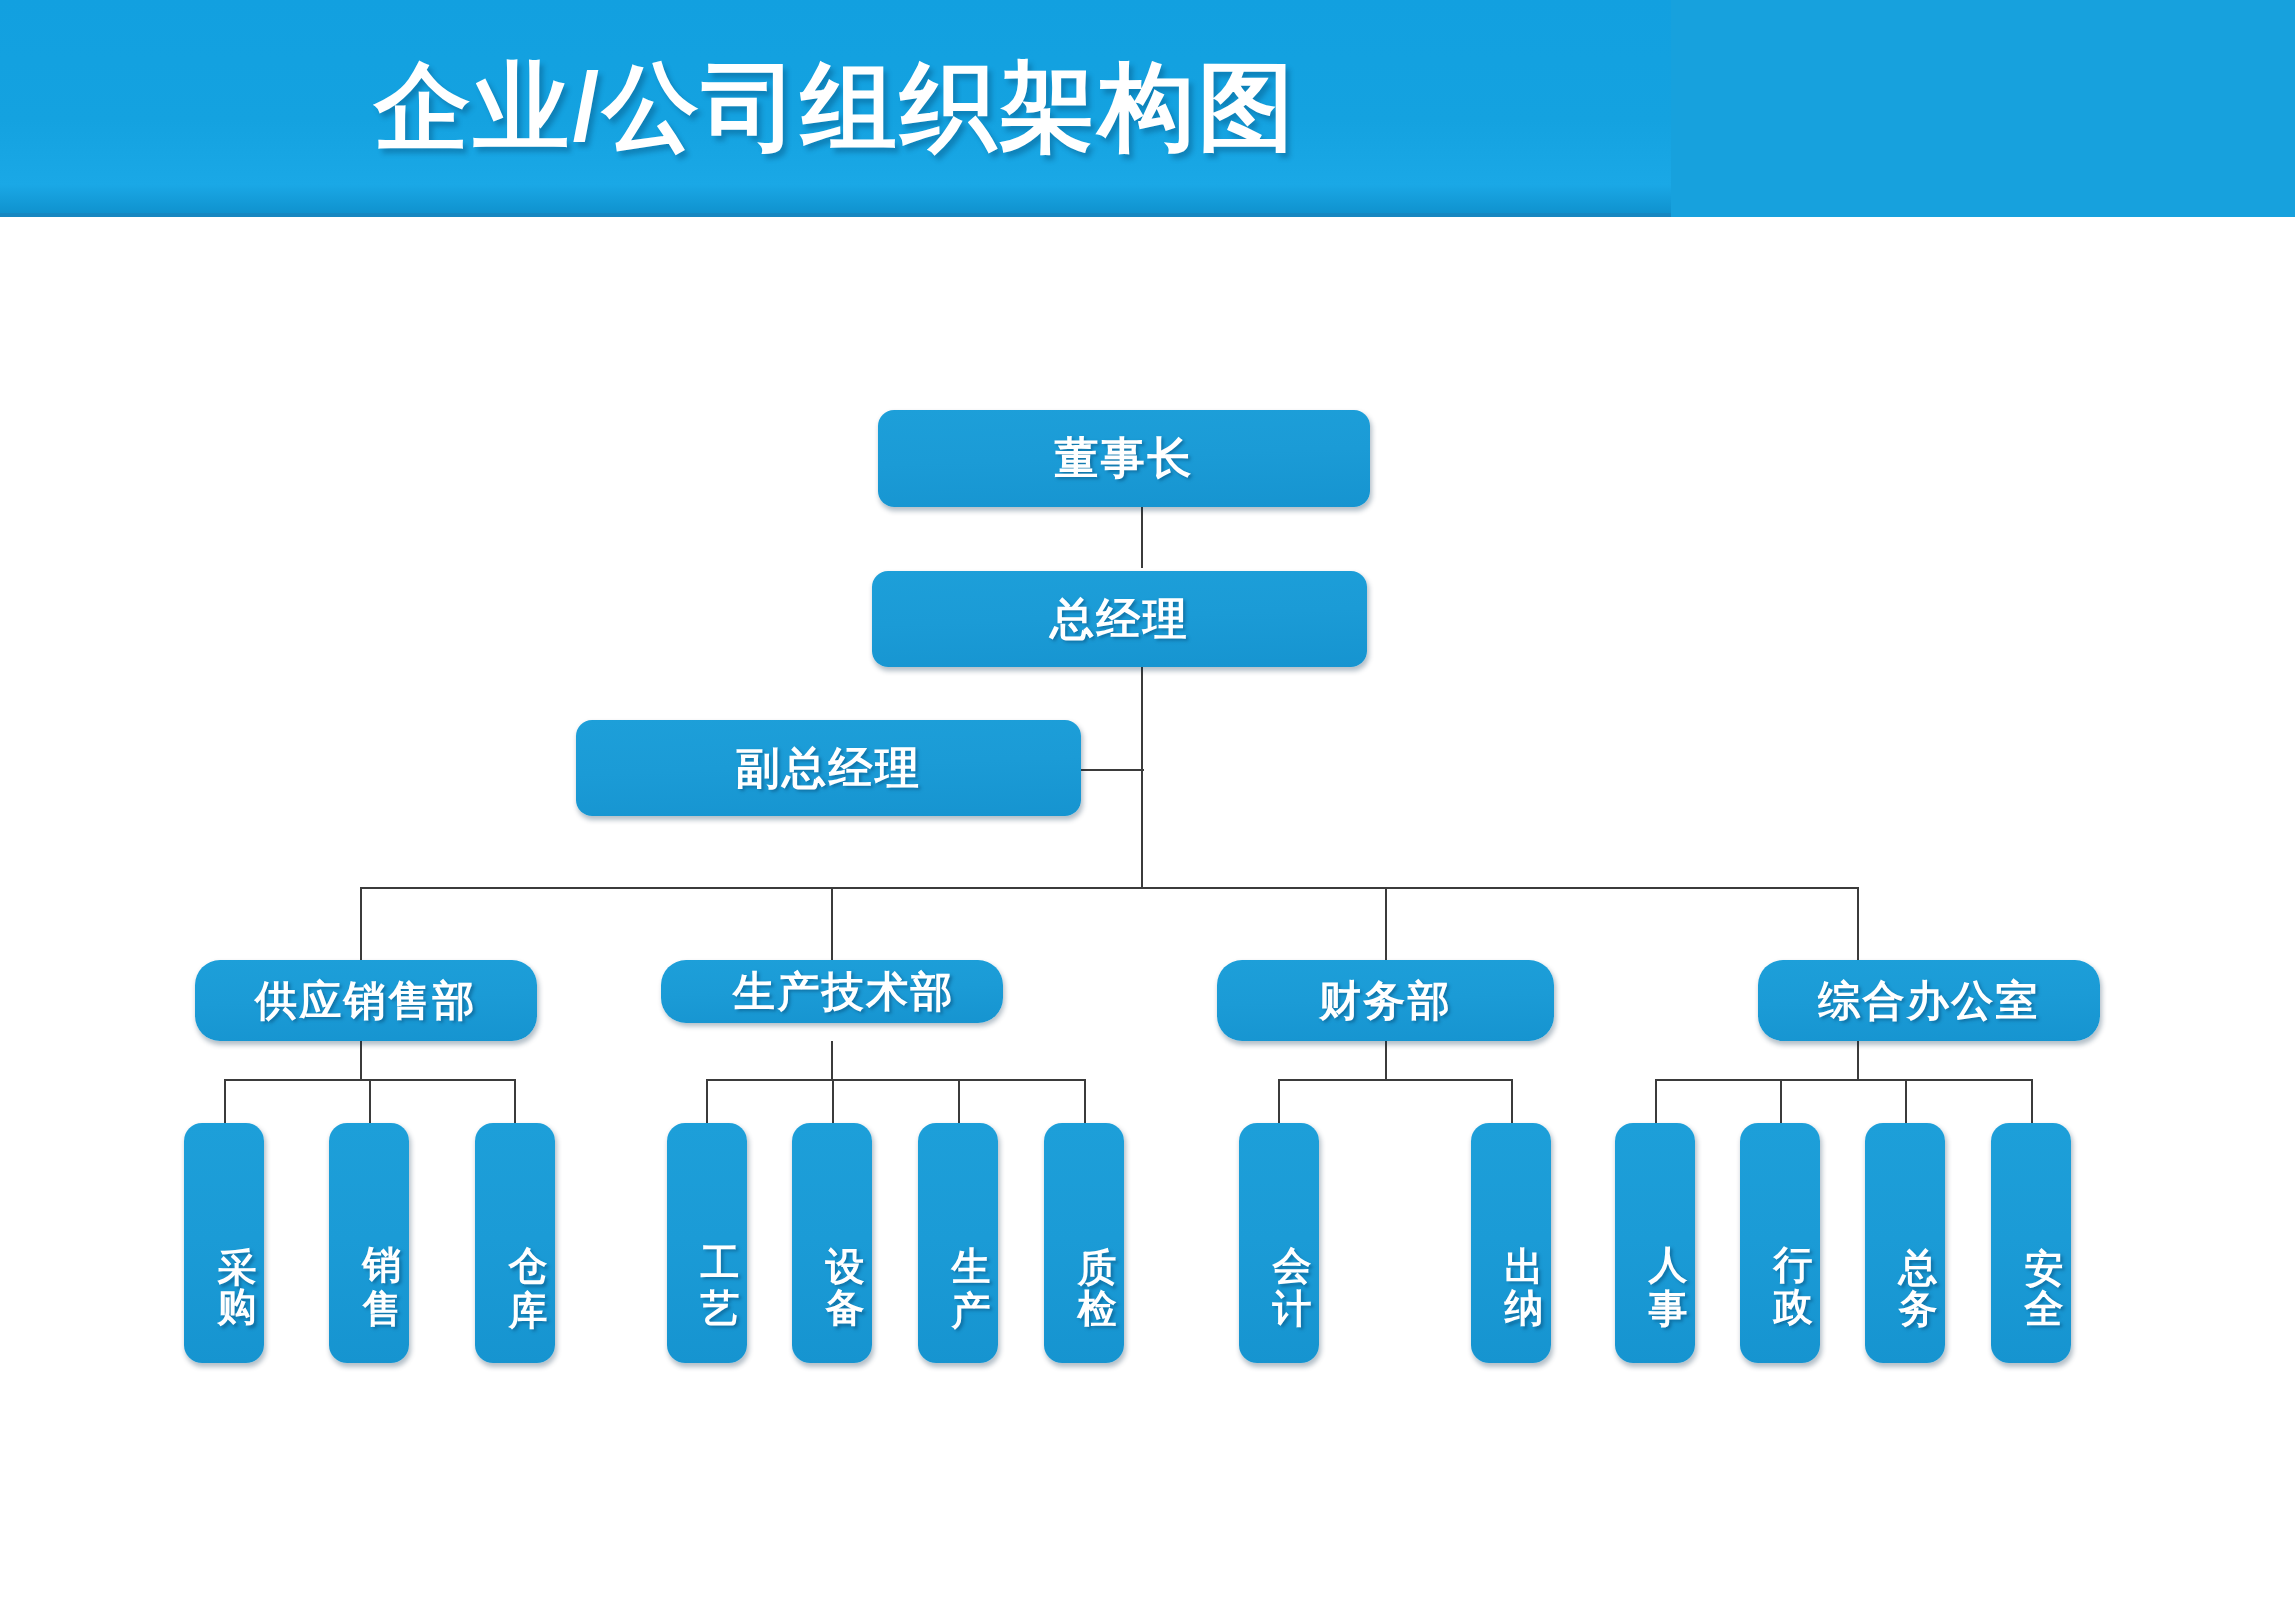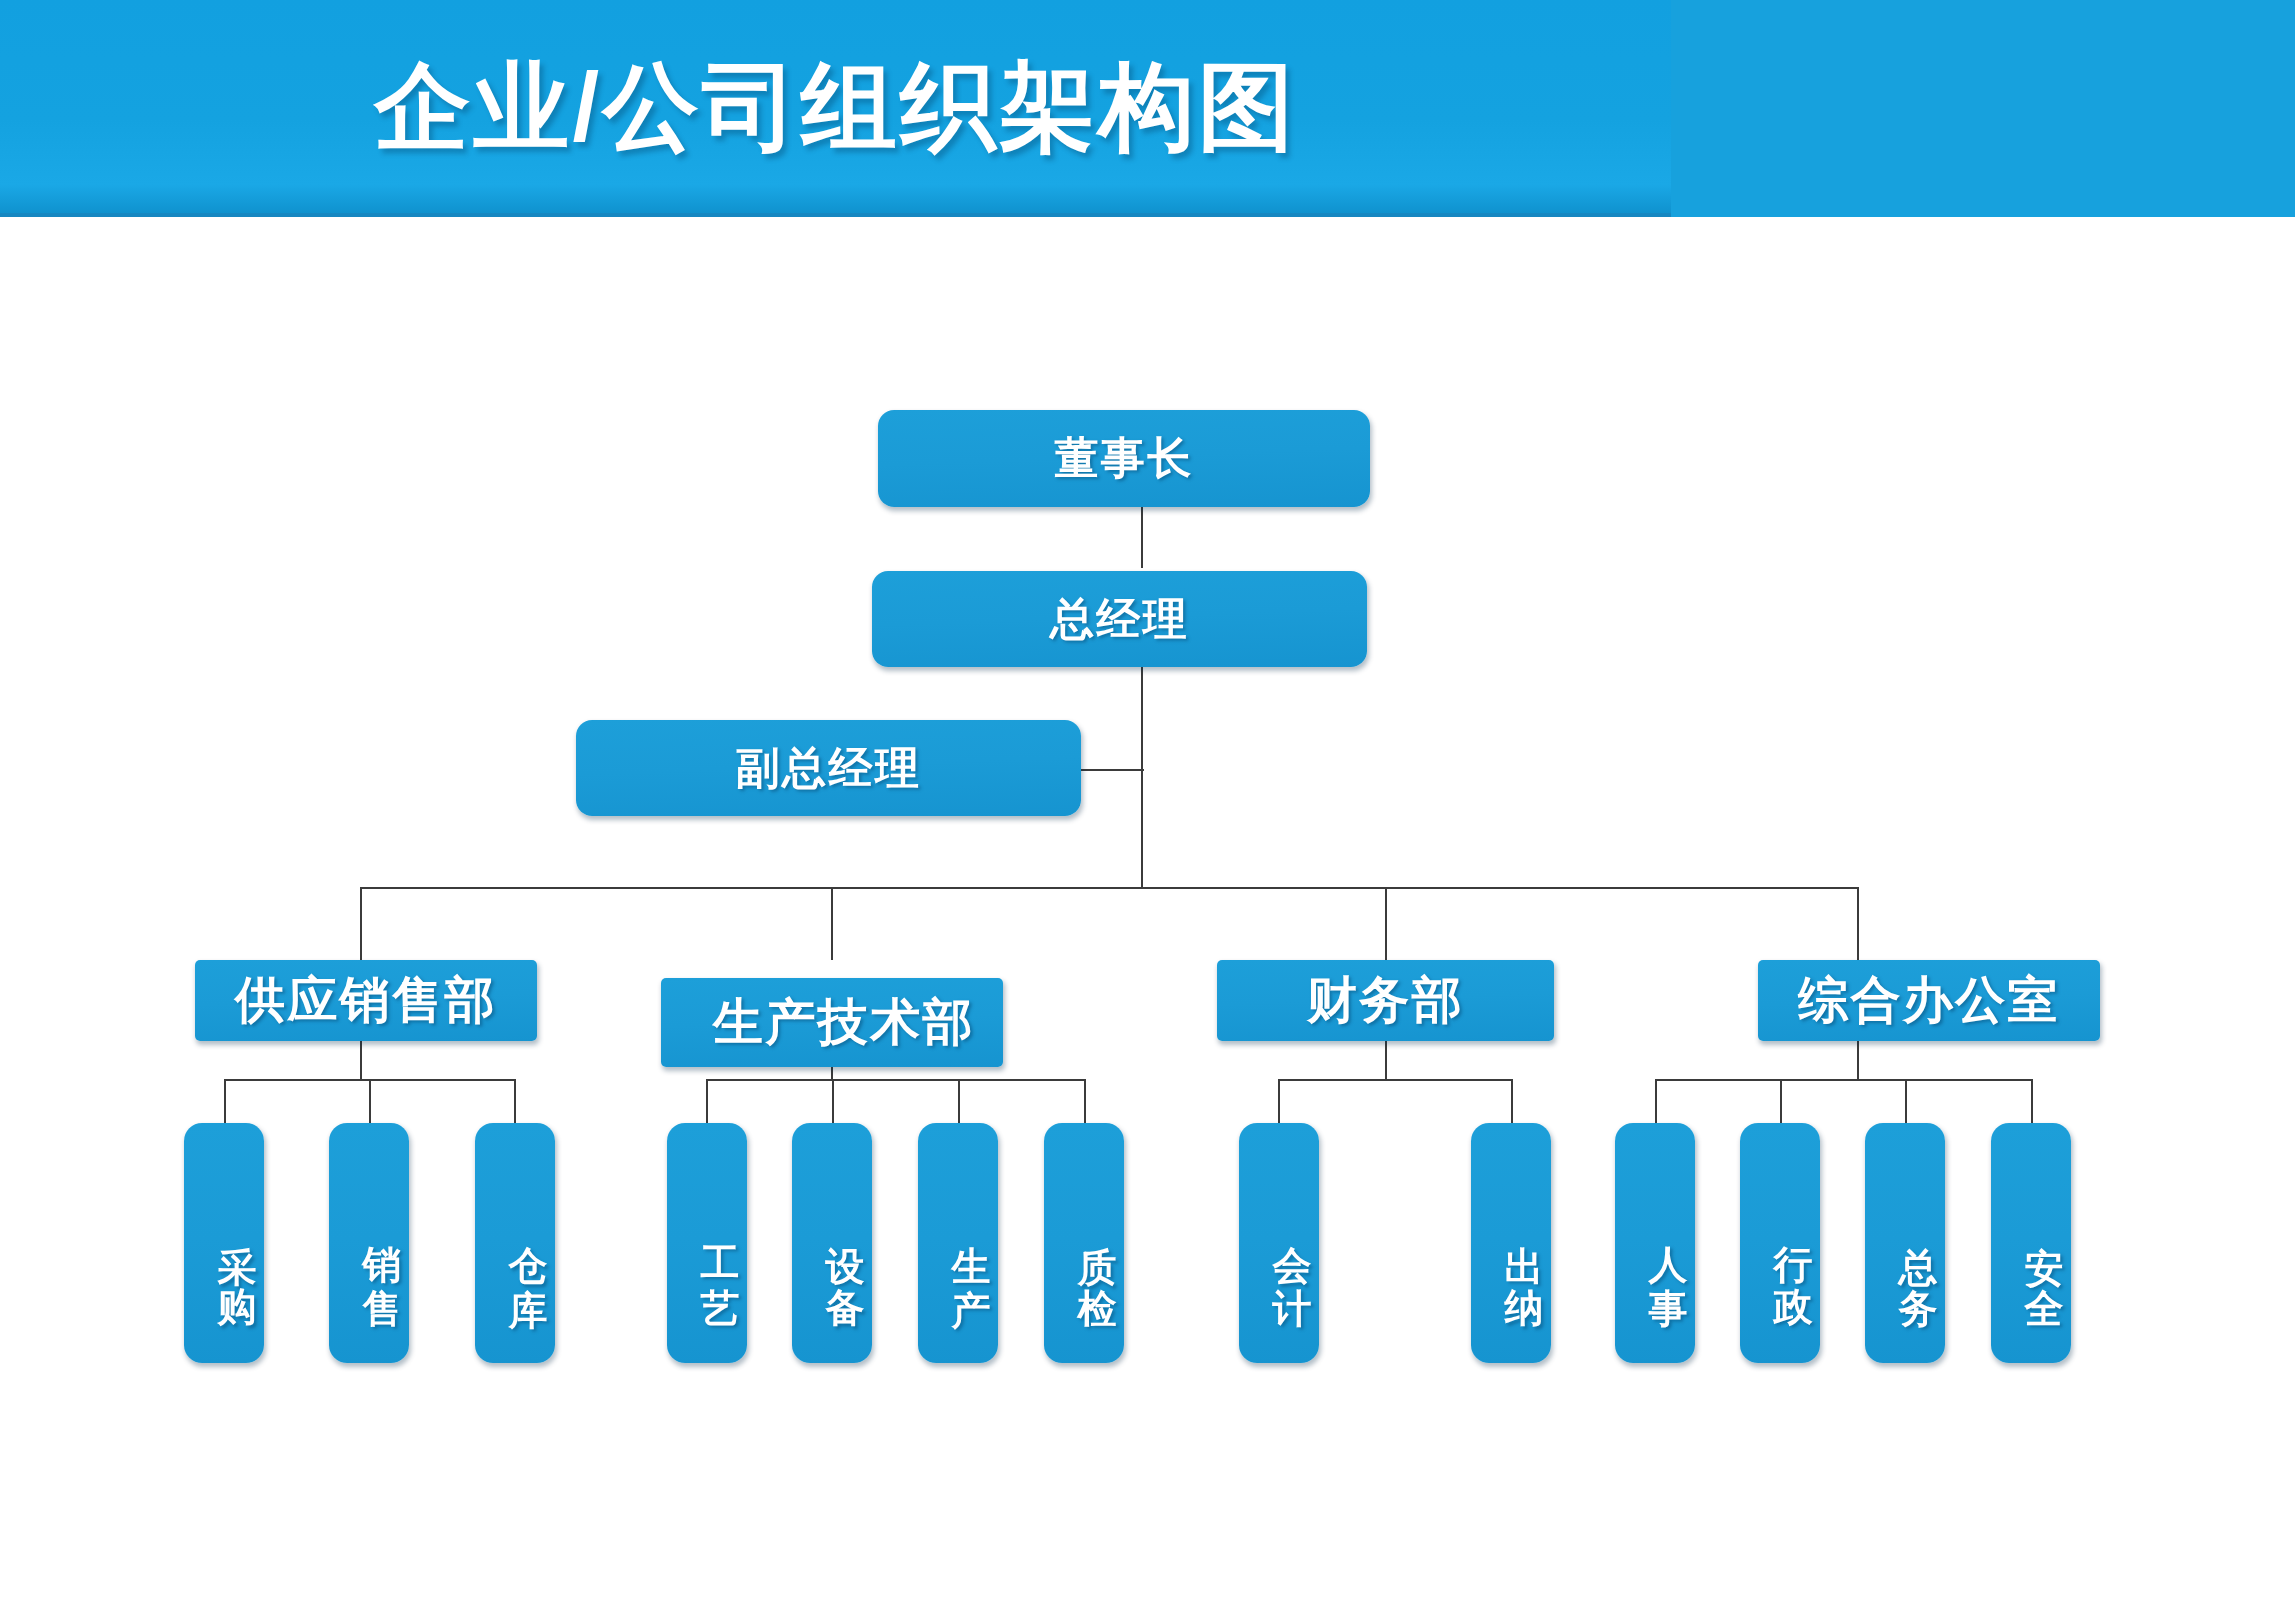--- a/index.html
+++ b/index.html
@@ -59,21 +59,21 @@
     border-radius:16px;
     box-shadow:1.6px 3.2px 5.7px rgba(0,40,70,.30);
     display:flex;align-items:center;justify-content:center;
     color:#ffffff;
     font-weight:bold;
     text-shadow:2.4px 2.4px 3.2px rgba(0,55,95,.40);
     box-sizing:border-box;
     white-space:nowrap;
   }
   .node.exec{font-size:44px;letter-spacing:2.4px;}
-  .node.dept{font-size:50px;letter-spacing:2.4px;border-radius:5px;text-align:center;}
+  .node.dept{font-size:42px;letter-spacing:2.4px;border-radius:25px;text-align:center;}
   .node.leaf{
     font-size:39px;
     border-radius:18px;
     writing-mode:vertical-rl;
     text-orientation:upright;
     letter-spacing:42px;
     padding-top:27.6px;
     align-items:flex-start;
     justify-content:center;
   }
@@ -131,21 +131,21 @@
   <div class="line v" style="left:2031px;top:862px;height:44px;"></div>
 
   <div class="node exec" style="left:878px;top:193px;width:492px;height:97px;">董事长</div>
 
   <div class="node exec" style="left:872px;top:354px;width:495px;height:96px;">总经理</div>
 
   <div class="node exec" style="left:576px;top:503px;width:505px;height:96px;text-align:center;">副总经理</div>
 
   <div class="node dept" style="left:195px;top:743px;width:342px;height:81px;">供应销售部</div>
 
-  <div class="node dept" style="left:661px;top:761px;width:342px;height:89px;padding-left:24px;">生产技术部</div>
+  <div class="node dept" style="left:661px;top:743px;width:342px;height:63px;padding-left:24px;">生产技术部</div>
 
   <div class="node dept" style="left:1217px;top:743px;width:337px;height:81px;">财务部</div>
 
   <div class="node dept" style="left:1758px;top:743px;width:342px;height:81px;">综合办公室</div>
 
   <div class="node leaf" style="left:184px;top:906px;width:80px;height:240px;">采购</div>
   <div class="node leaf" style="left:329px;top:906px;width:80px;height:240px;">销售</div>
   <div class="node leaf" style="left:475px;top:906px;width:80px;height:240px;">仓库</div>
 
   <div class="node leaf" style="left:667px;top:906px;width:80px;height:240px;">工艺</div>

